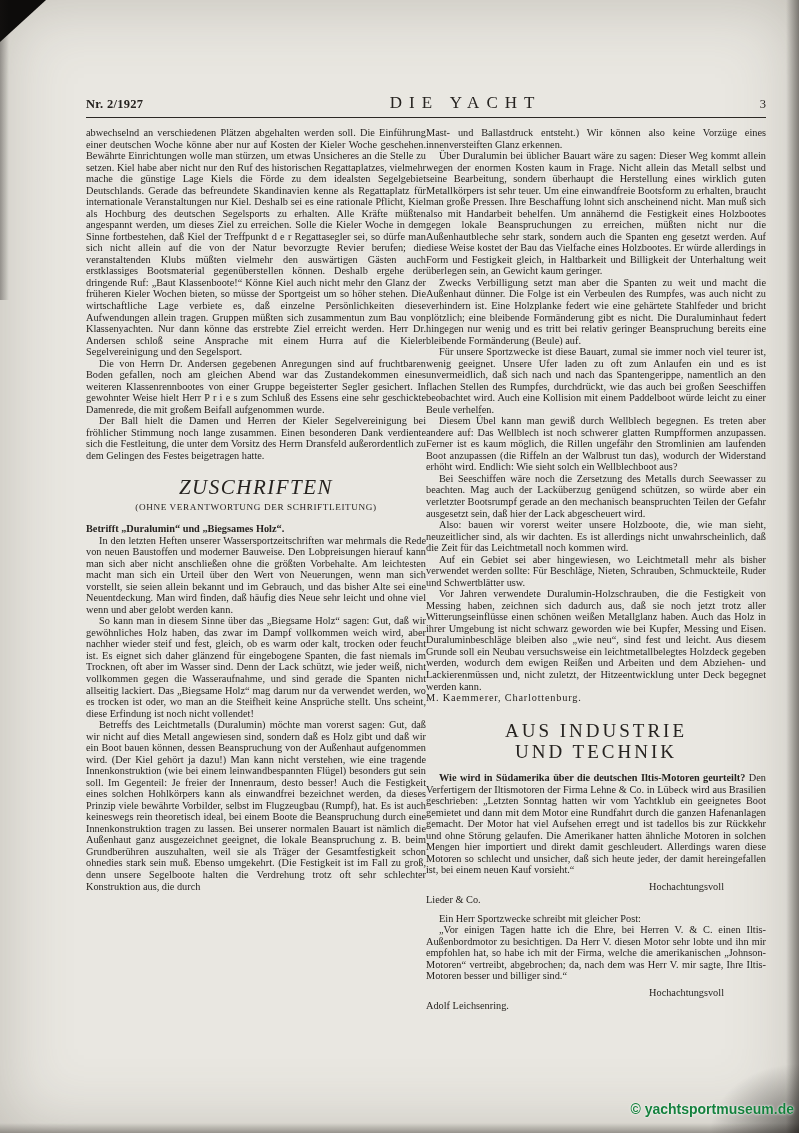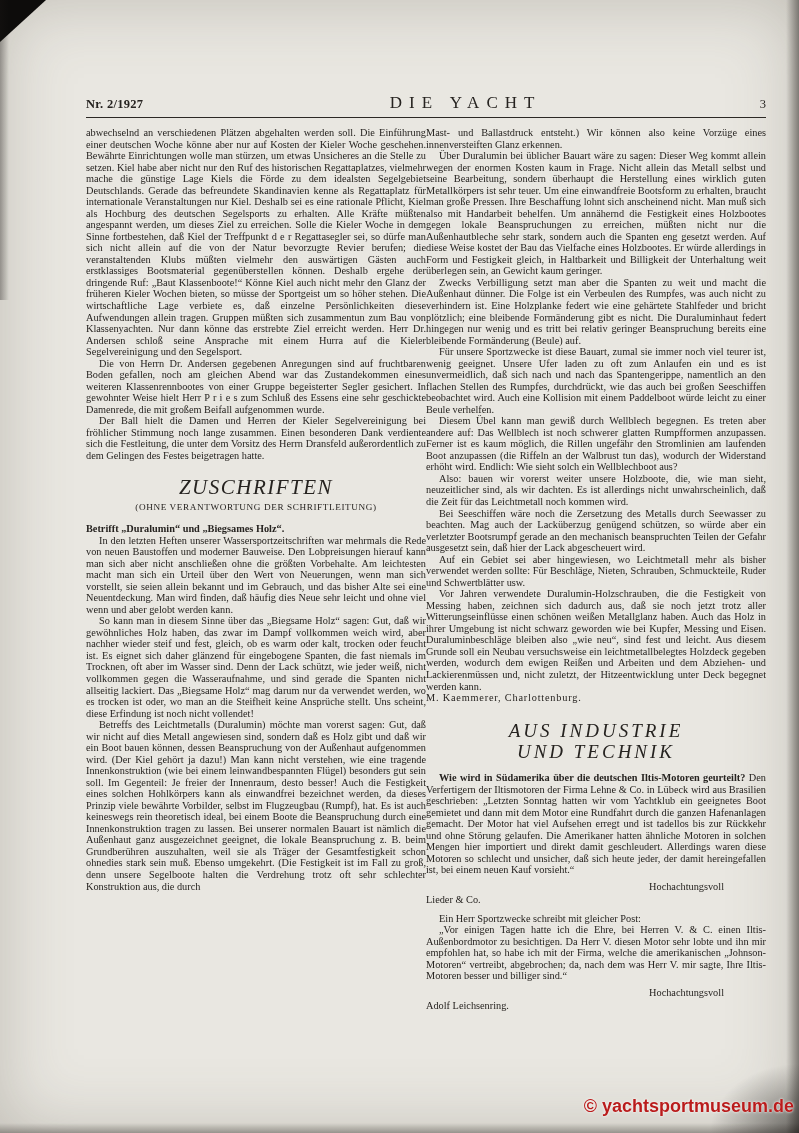--- a/index.html
+++ b/index.html
@@ -50,21 +50,21 @@
   }
   .subject {
     text-align:center; font-weight:bold; font-size:10.4px;
     margin:0 0 6px; text-indent:0 !important;
   }
   .h-industry {
     font-weight:400; font-size:19px; line-height:1.12;
     text-align:center; letter-spacing:3px;
     margin:16px 0 10px;
   }
-  .h-industry .hline { display:block;font-style:italic; }
+  .h-industry .hline { display:block; }
   .sig-center {
     text-align:center; font-size:10.6px; letter-spacing:0.8px;
     margin:7px 0 3px; text-indent:0 !important;
   }
   .sig-right { margin:5px 0 6px; font-size:10.3px; line-height:1.25; }
   .sig-right .s1 { display:block; text-align:right; padding-right:42px; }
   .sig-right .s2 { display:block; text-align:left; padding-right:50px; }
   .lead-bold { font-weight:bold; }
   
   .corner-tl {
@@ -84,22 +84,22 @@
     position:absolute; bottom:0; left:0; width:100%; height:10px;
     background:linear-gradient(to bottom, rgba(50,45,40,0), rgba(50,45,40,0.38));
   }
   .corner-br {
     position:absolute; bottom:0; right:0; width:90px; height:70px;
     background:radial-gradient(ellipse at bottom right, rgba(20,18,16,0.55), rgba(20,18,16,0) 70%);
   }
   .watermark {
     position:absolute; right:5px; bottom:16px;
     font-family:"Liberation Sans", sans-serif;
-    font-weight:bold; font-size:18px;
-    color:#b91c1c;
+    font-weight:bold; font-size:14px;
+    color:#15803d;
     text-shadow:0 0 3px rgba(255,255,255,0.9), 0 0 1px rgba(255,255,255,0.9);
   }
 </style>
 </head>
 <body>
 
 <div class="page">
   <div class="content">
 
     <div class="masthead">
@@ -132,22 +132,22 @@
           </div>
       </div>
 
       <div class="col">
         <div class="plist cont-first">
             <p>Mast- und Ballastdruck entsteht.) Wir können also keine Vorzüge eines innenversteiften Glanz erkennen.</p>
             <p>Über Duralumin bei üblicher Bauart wäre zu sagen: Dieser Weg kommt allein wegen der enormen Kosten kaum in Frage. Nicht allein das Metall selbst und seine Bearbeitung, sondern überhaupt die Herstellung eines wirklich guten Metallkörpers ist sehr teuer. Um eine einwandfreie Bootsform zu erhalten, braucht man große Pressen. Ihre Beschaffung lohnt sich anscheinend nicht. Man muß sich also mit Handarbeit behelfen. Um annähernd die Festigkeit eines Holzbootes gegen lokale Beanspruchungen zu erreichen, müßten nicht nur die Außenhautbleche sehr stark, sondern auch die Spanten eng gesetzt werden. Auf diese Weise kostet der Bau das Vielfache eines Holzbootes. Er würde allerdings in Form und Festigkeit gleich, in Haltbarkeit und Billigkeit der Unterhaltung weit überlegen sein, an Gewicht kaum geringer.</p>
             <p>Zwecks Verbilligung setzt man aber die Spanten zu weit und macht die Außenhaut dünner. Die Folge ist ein Verbeulen des Rumpfes, was auch nicht zu verhindern ist. Eine Holzplanke federt wie eine gehärtete Stahlfeder und bricht plötzlich; eine bleibende Formänderung gibt es nicht. Die Duraluminhaut federt hingegen nur wenig und es tritt bei relativ geringer Beanspruchung bereits eine bleibende Formänderung (Beule) auf.</p>
             <p>Für unsere Sportzwecke ist diese Bauart, zumal sie immer noch viel teurer ist, wenig geeignet. Unsere Ufer laden zu oft zum Anlaufen ein und es ist unvermeidlich, daß sich nach und nach das Spantengerippe, namentlich an den flachen Stellen des Rumpfes, durchdrückt, wie das auch bei großen Seeschiffen beobachtet wird. Auch eine Kollision mit einem Paddelboot würde leicht zu einer Beule verhelfen.</p>
             <p>Diesem Übel kann man gewiß durch Wellblech begegnen. Es treten aber andere auf: Das Wellblech ist noch schwerer glatten Rumpfformen anzupassen. Ferner ist es kaum möglich, die Rillen ungefähr den Stromlinien am laufenden Boot anzupassen (die Riffeln an der Walbrust tun das), wodurch der Widerstand erhöht wird. Endlich: Wie sieht solch ein Wellblechboot aus?</p>
+            <p>Bei Seeschiffen wäre noch die Zersetzung des Metalls durch Seewasser zu beachten. Mag auch der Lacküberzug genügend schützen, so würde aber ein verletzter Bootsrumpf gerade an den mechanisch beanspruchten Teilen der Gefahr ausgesetzt sein, daß hier der Lack abgescheuert wird.</p>
             <p>Also: bauen wir vorerst weiter unsere Holzboote, die, wie man sieht, neuzeitlicher sind, als wir dachten. Es ist allerdings nicht unwahrscheinlich, daß die Zeit für das Leichtmetall noch kommen wird.</p>
-            <p>Bei Seeschiffen wäre noch die Zersetzung des Metalls durch Seewasser zu beachten. Mag auch der Lacküberzug genügend schützen, so würde aber ein verletzter Bootsrumpf gerade an den mechanisch beanspruchten Teilen der Gefahr ausgesetzt sein, daß hier der Lack abgescheuert wird.</p>
             <p>Auf ein Gebiet sei aber hingewiesen, wo Leichtmetall mehr als bisher verwendet werden sollte: Für Beschläge, Nieten, Schrauben, Schmuckteile, Ruder und Schwertblätter usw.</p>
             <p>Vor Jahren verwendete Duralumin-Holzschrauben, die die Festigkeit von Messing haben, zeichnen sich dadurch aus, daß sie noch jetzt trotz aller Witterungseinflüsse einen schönen weißen Metallglanz haben. Auch das Holz in ihrer Umgebung ist nicht schwarz geworden wie bei Kupfer, Messing und Eisen. Duraluminbeschläge bleiben also „wie neu“, sind fest und leicht. Aus diesem Grunde soll ein Neubau versuchsweise ein leichtmetallbelegtes Holzdeck gegeben werden, wodurch dem ewigen Reißen und Arbeiten und dem Abziehen- und Lackierenmüssen und, nicht zuletzt, der Hitzeentwicklung unter Deck begegnet werden kann.</p>
           </div>
 
         <p class="para sig-center">M. Kaemmerer, Charlottenburg.</p>
 
         <h2 class="h-industry">
           <span class="hline">AUS INDUSTRIE</span>
           <span class="hline">UND TECHNIK</span>
         </h2>

